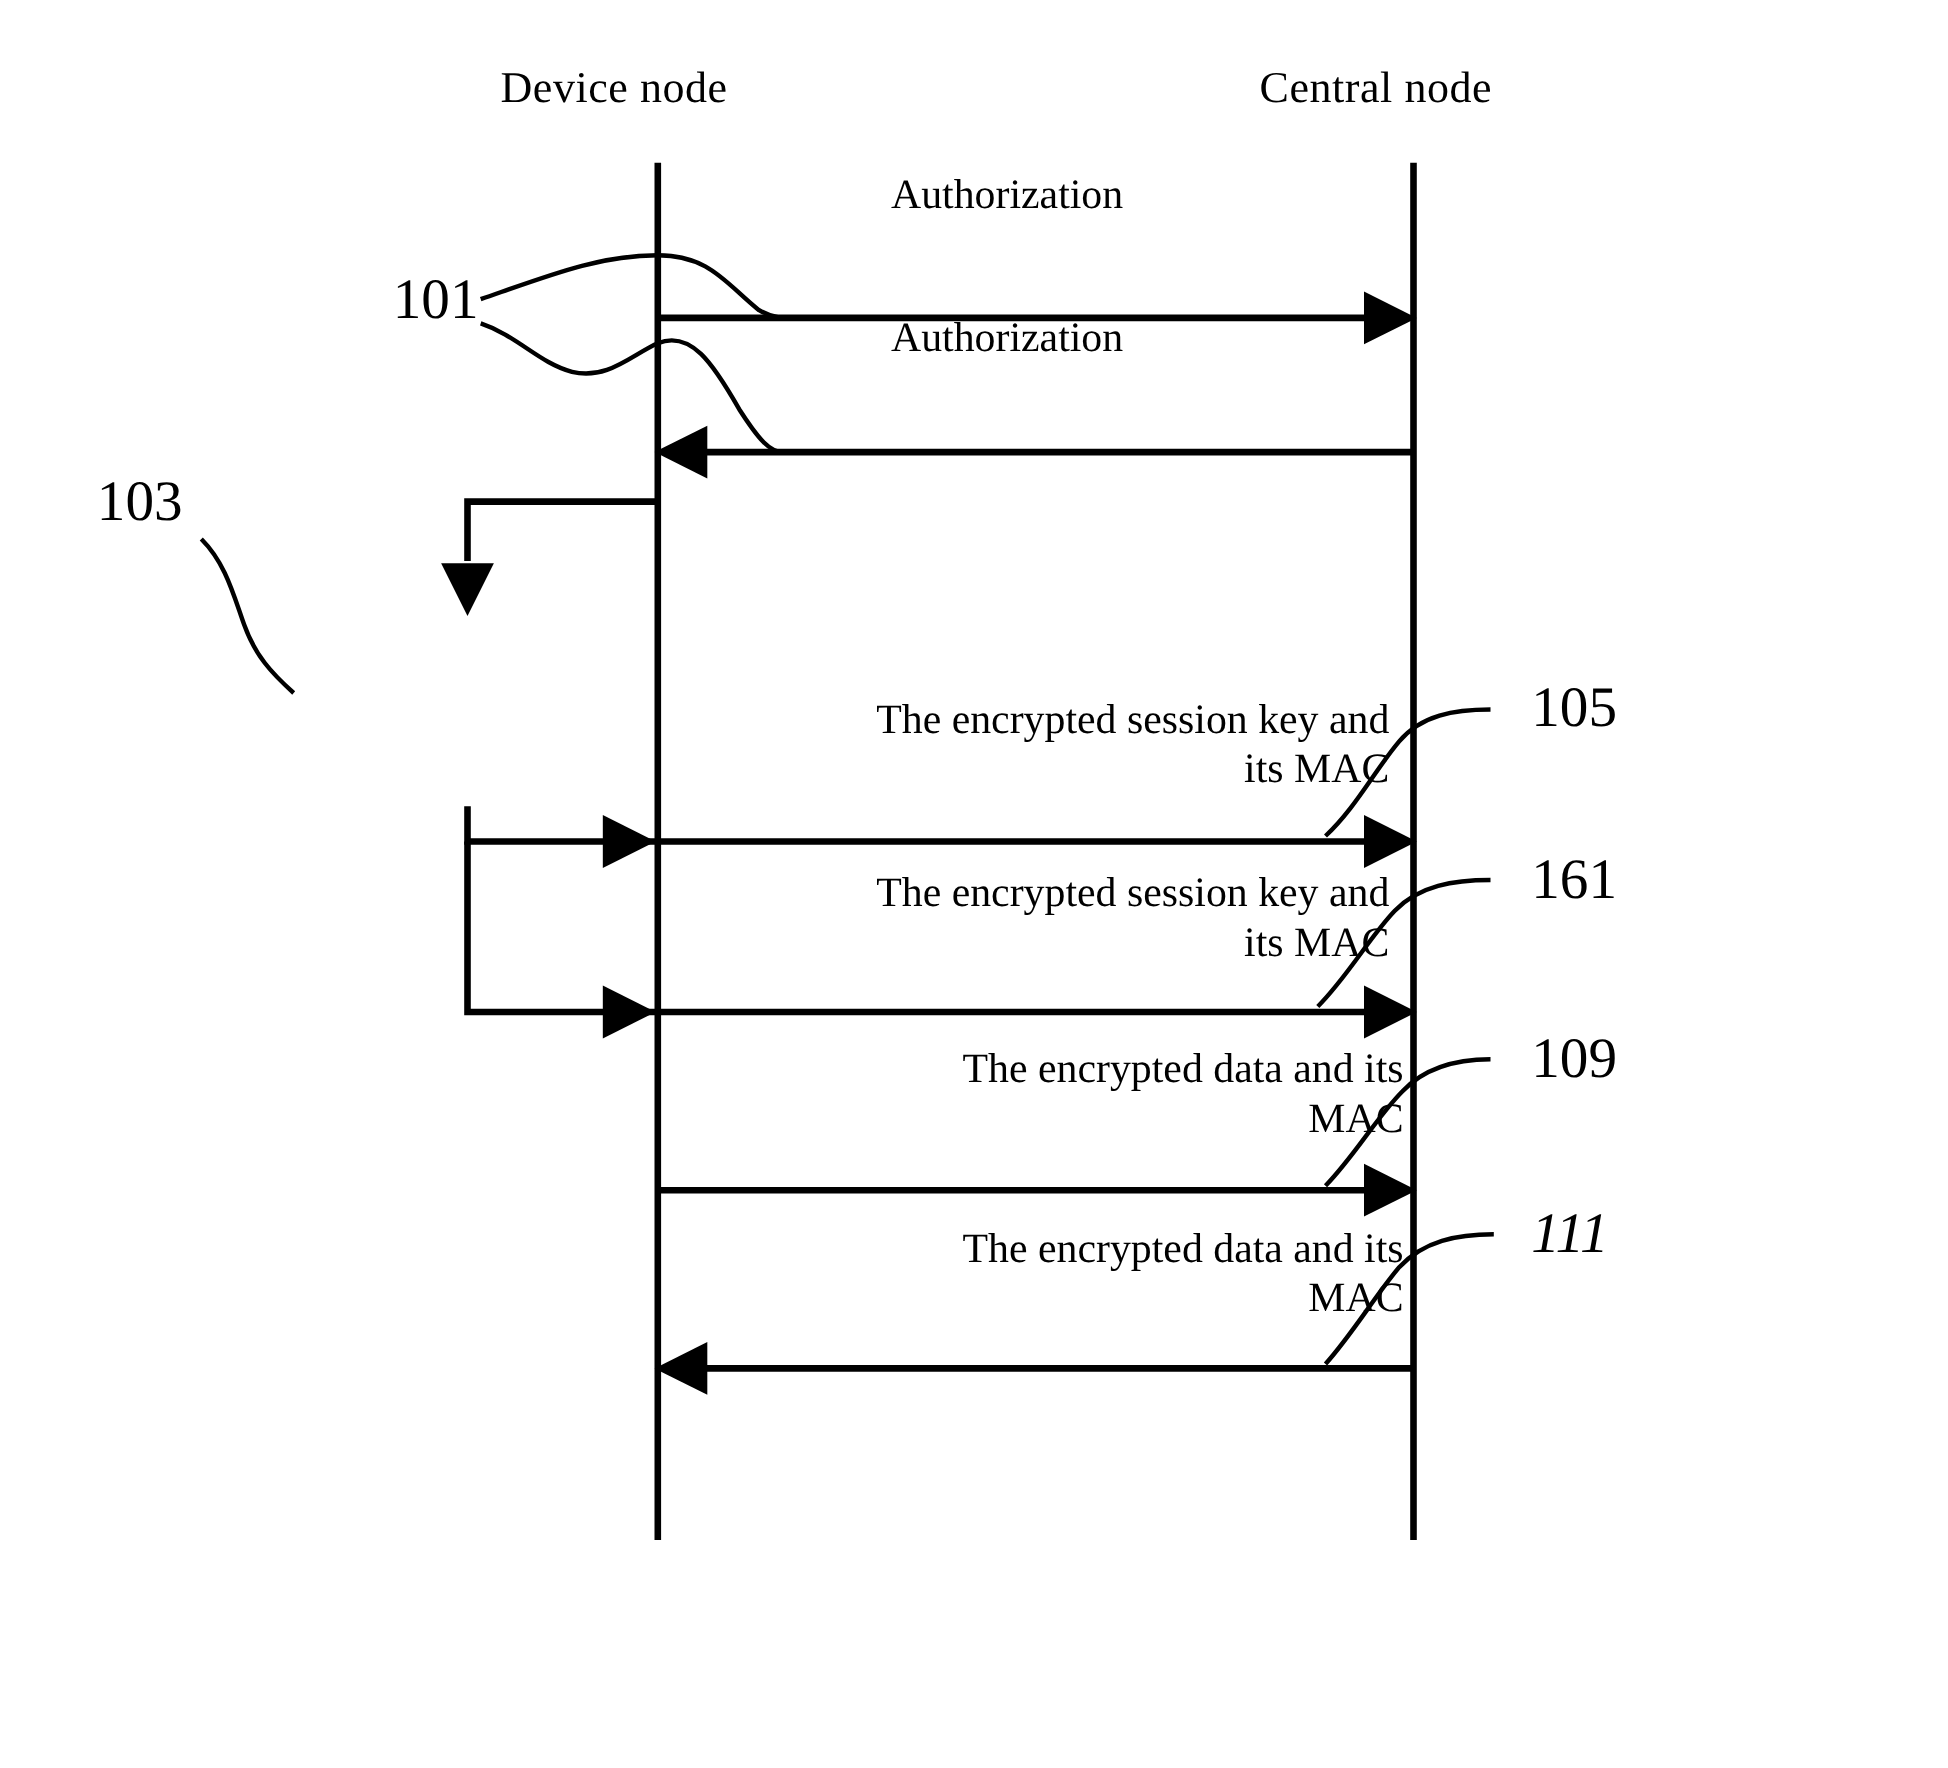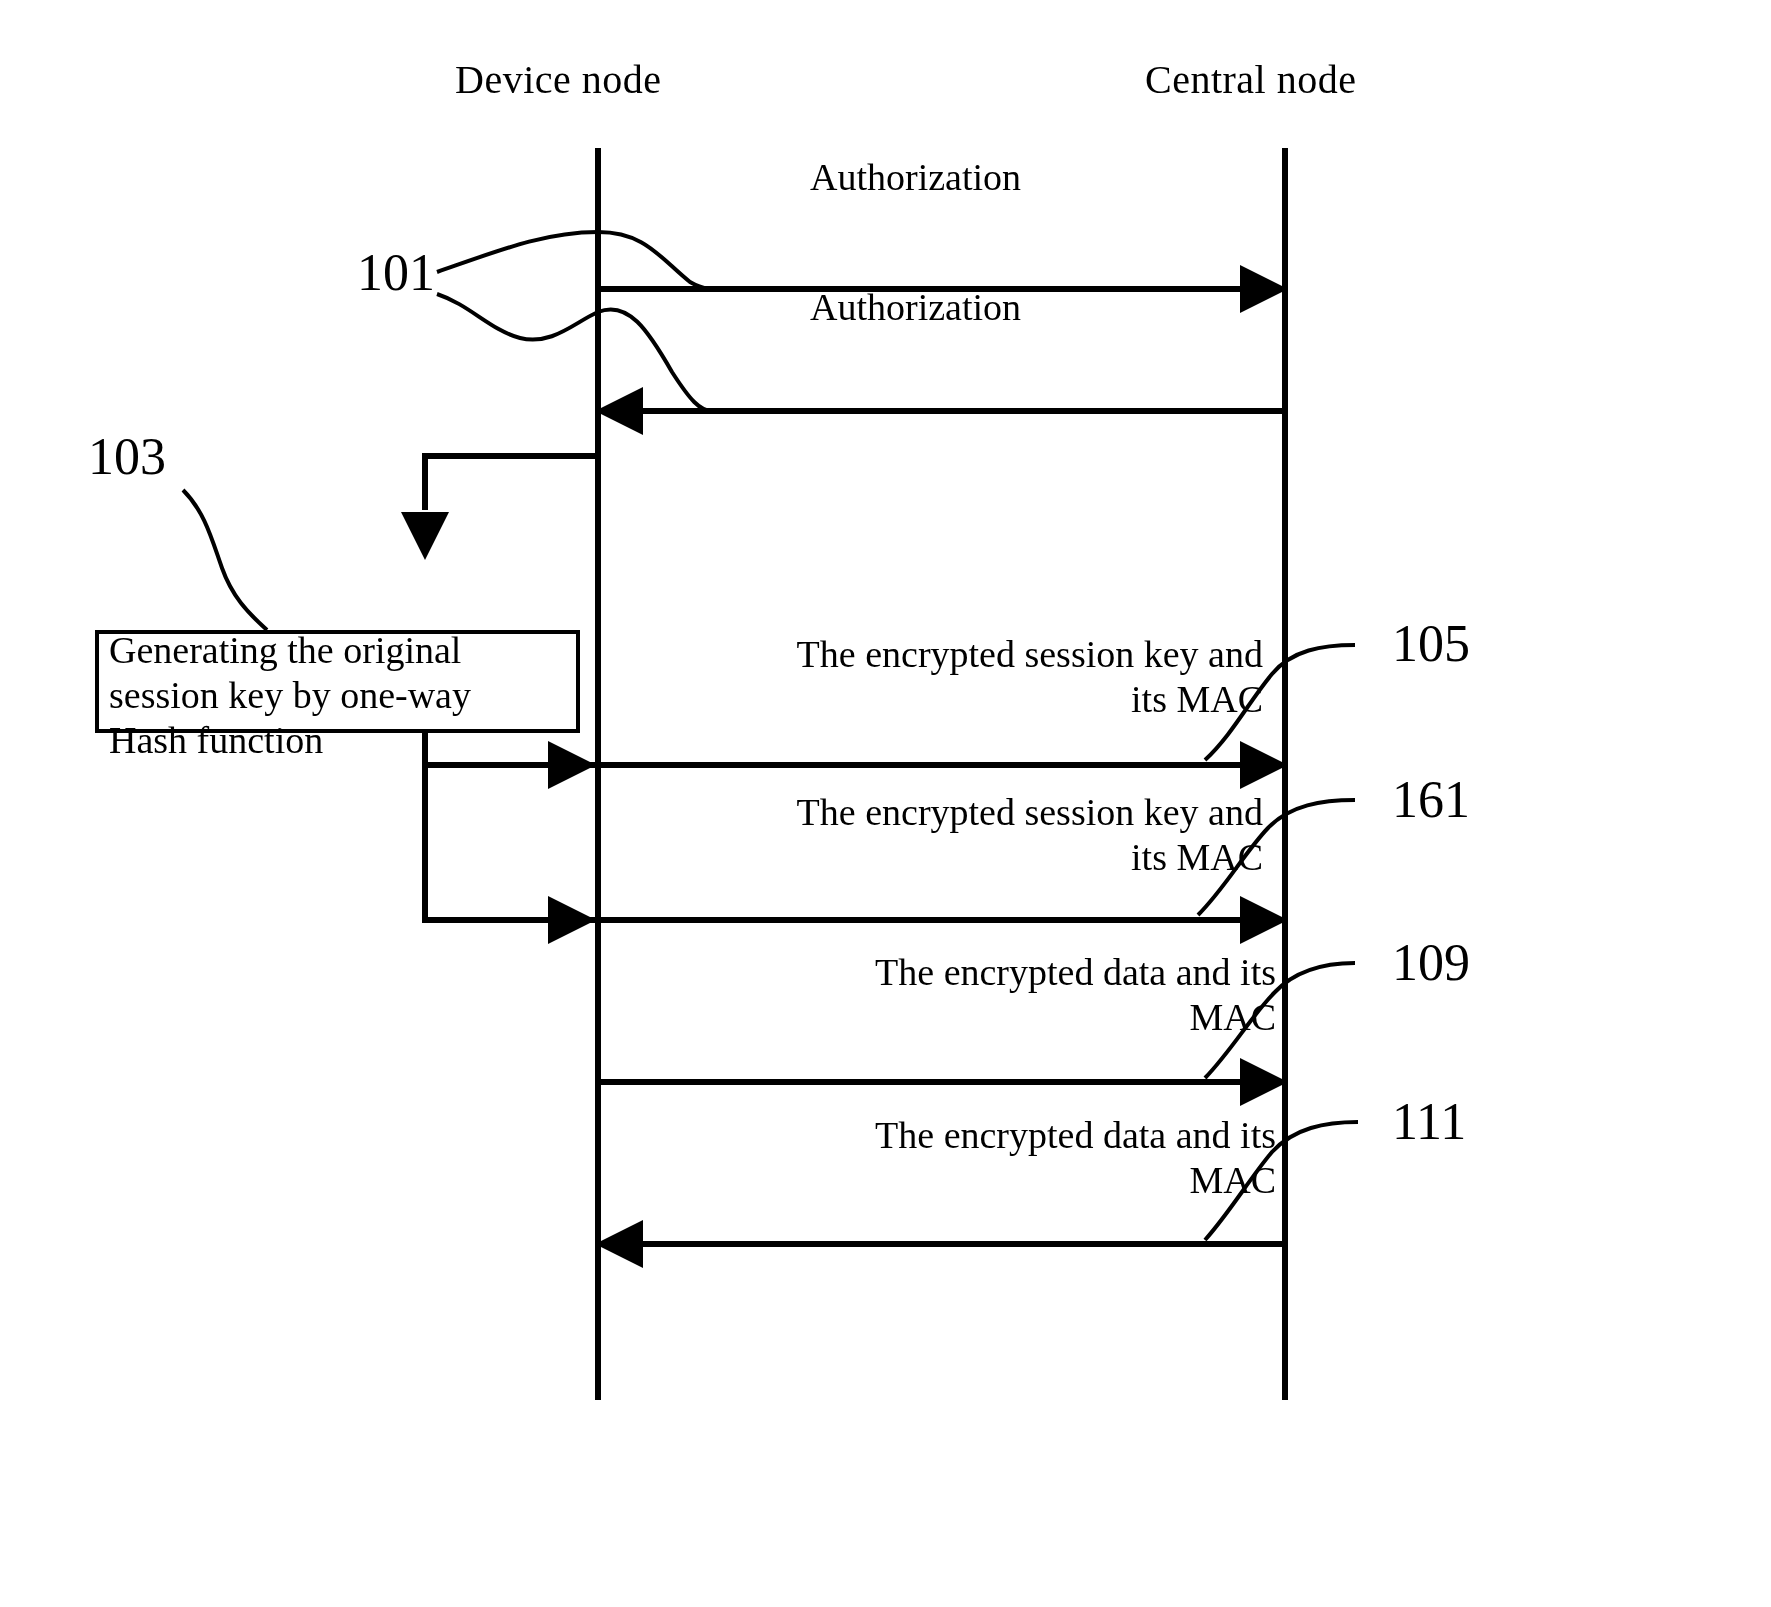--- a/index.html
+++ b/index.html
@@ -81,31 +81,26 @@
 
   <div class="msg-label" style="left:643px;top:790px;width:620px;">The encrypted session key and
 its MAC</div>
 
   <div class="msg-label" style="left:676px;top:950px;width:600px;">The encrypted data and its
 MAC</div>
 
   <div class="msg-label" style="left:676px;top:1113px;width:600px;">The encrypted data and its
 MAC</div>
 
-  <div class="proc-box">
-    <div class="proc-text">Generating the original
-session key by one-way
-Hash function</div>
-  </div>
 
   <div class="ref-num" style="left:357px;top:243px;">101</div>
 
   <div class="ref-num" style="left:88px;top:427px;">103</div>
 
   <div class="ref-num" style="left:1392px;top:614px;">105</div>
 
   <div class="ref-num" style="left:1392px;top:770px;">161</div>
 
   <div class="ref-num" style="left:1392px;top:933px;">109</div>
 
-  <div class="ref-num" style="left:1392px;top:1092px;">111</div>
+  <div class="ref-num" style="left:1392px;top:1092px;font-style:italic;">111</div>
 
 </div>
 
 </body></html>

